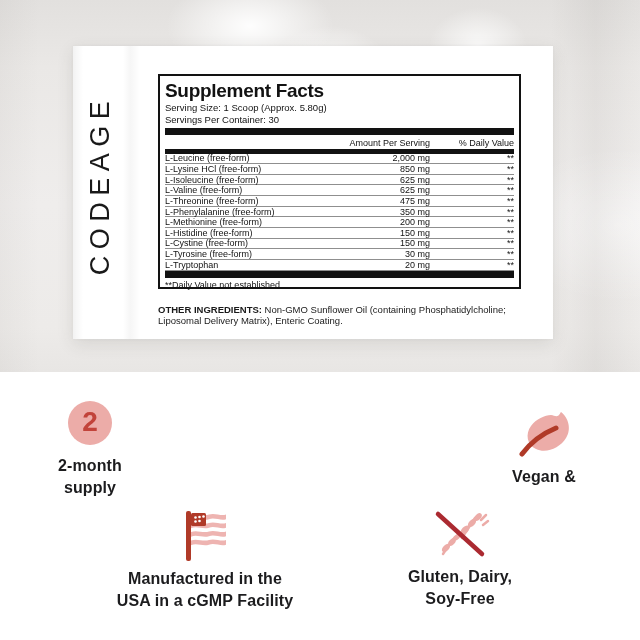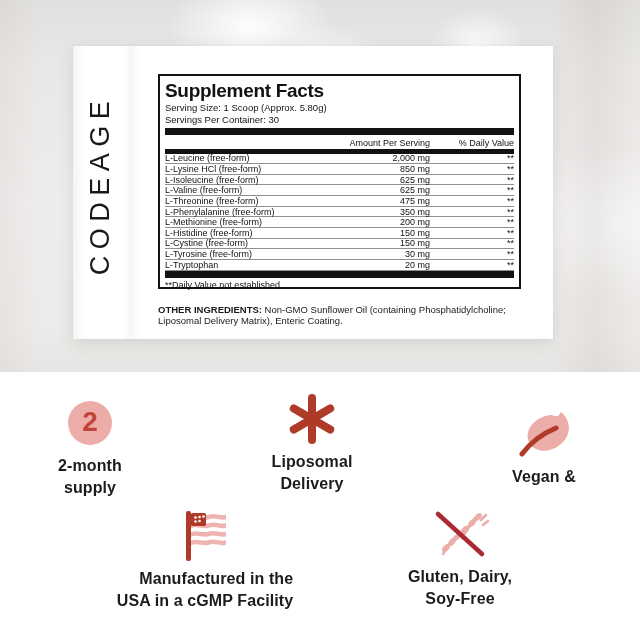--- a/index.html
+++ b/index.html
@@ -60,21 +60,21 @@
   .oi-label{font-weight:bold;}
   
   .features-section{position:relative;width:640px;height:268px;background:#fff;color:#1c1c1e;}
   .feature{position:absolute;display:flex;flex-direction:column;align-items:center;text-align:center;}
   .icon-box{height:50px;display:flex;align-items:center;justify-content:center;margin-bottom:7px;}
   .flabel{font-size:16px;line-height:22px;font-weight:600;letter-spacing:.1px;}
   .flabel span{display:block;white-space:nowrap;}
   .f-supply{left:24px;top:26px;width:132px;}
   .f-liposomal{left:237px;top:22px;width:150px;}
   .f-vegan{left:464px;top:37px;width:160px;}
-  .f-usa{left:80px;top:139px;width:250px;text-align:right;}
+  .f-usa{left:80px;top:139px;width:250px;}
   .f-free{left:365px;top:137px;width:190px;}
   .badge-circle{width:44px;height:44px;border-radius:50%;
     background:var(--accent-pink,#ecaca8);display:flex;align-items:center;justify-content:center;}
   .badge-number{font-size:28px;font-weight:bold;line-height:1;padding-bottom:2px;
     color:var(--accent-red-bright,#c2433a);}
   
   .fill-red{fill:var(--accent-red,#b03a28);}
   .fill-pink{fill:var(--accent-pink,#ecaca8);}
   .fill-pink-l{fill:var(--accent-pink-light,#eeb4b1);}
   .stroke-red{stroke:var(--accent-red,#b03a28);}
@@ -172,35 +172,20 @@
       <div class="badge-circle">
         <span class="badge-number">2</span>
       </div>
     </div>
     <div class="flabel">
       <span>2-month</span>
       <span>supply</span>
     </div>
   </div>
 
-  <div class="feature f-liposomal">
-    <div class="icon-box">
-      <svg width="50" height="50" viewBox="0 0 50 50">
-        <g class="stroke-red" stroke-width="8" stroke-linecap="round" fill="none">
-          <line x1="25" y1="4" x2="25" y2="46"></line>
-          <line x1="6.8" y1="14.5" x2="43.2" y2="35.5"></line>
-          <line x1="43.2" y1="14.5" x2="6.8" y2="35.5"></line>
-        </g>
-      </svg>
-    </div>
-    <div class="flabel">
-      <span>Liposomal</span>
-      <span>Delivery</span>
-    </div>
-  </div>
 
   <div class="feature f-vegan">
     <div class="icon-box">
       <svg width="58" height="48" viewBox="0 0 58 48">
         <path class="fill-pink" d="M46,2 C53,7 57,19 51,28 C45,38 31,44 21,39 C12,35 10,24 16,16 C21,9 30,5 36,5 C39,5 41,7.5 43.5,5.5 C45,4.2 45,3 46,2 Z"></path>
         <path class="stroke-red" fill="none" stroke-width="5" stroke-linecap="round" d="M7,44 C13,36 24,25 41,18"></path>
       </svg>
     </div>
     <div class="flabel">
       <span>Vegan &amp;</span>

